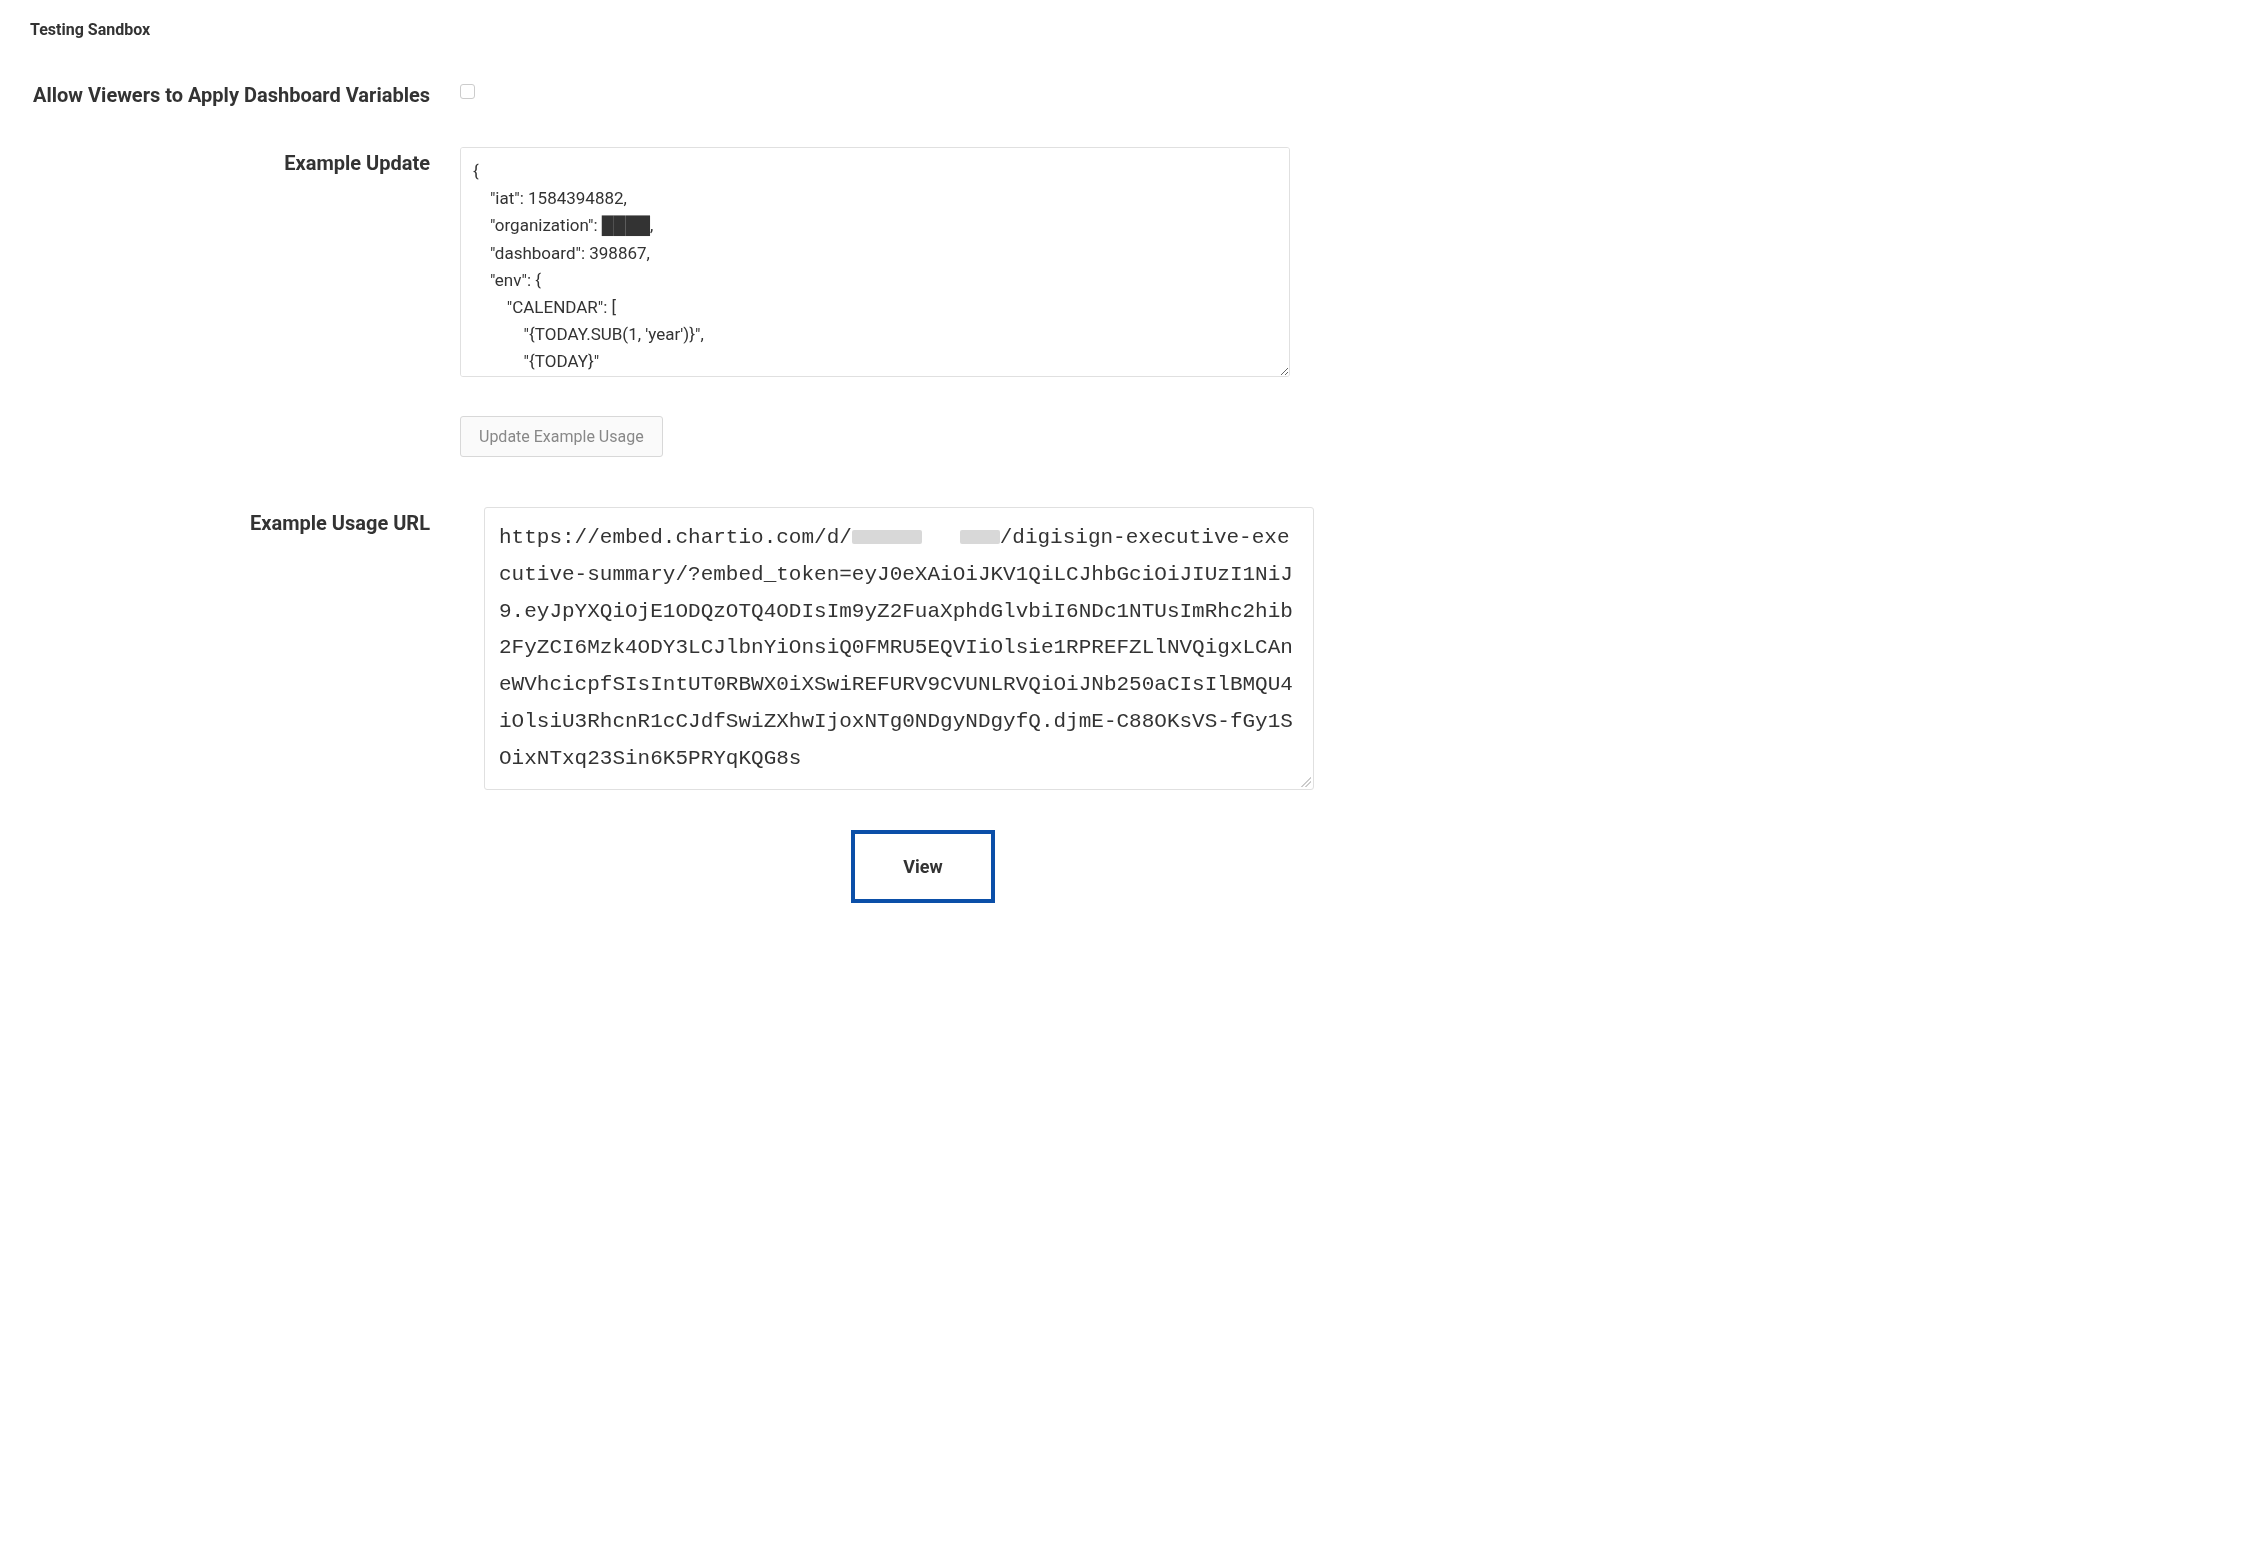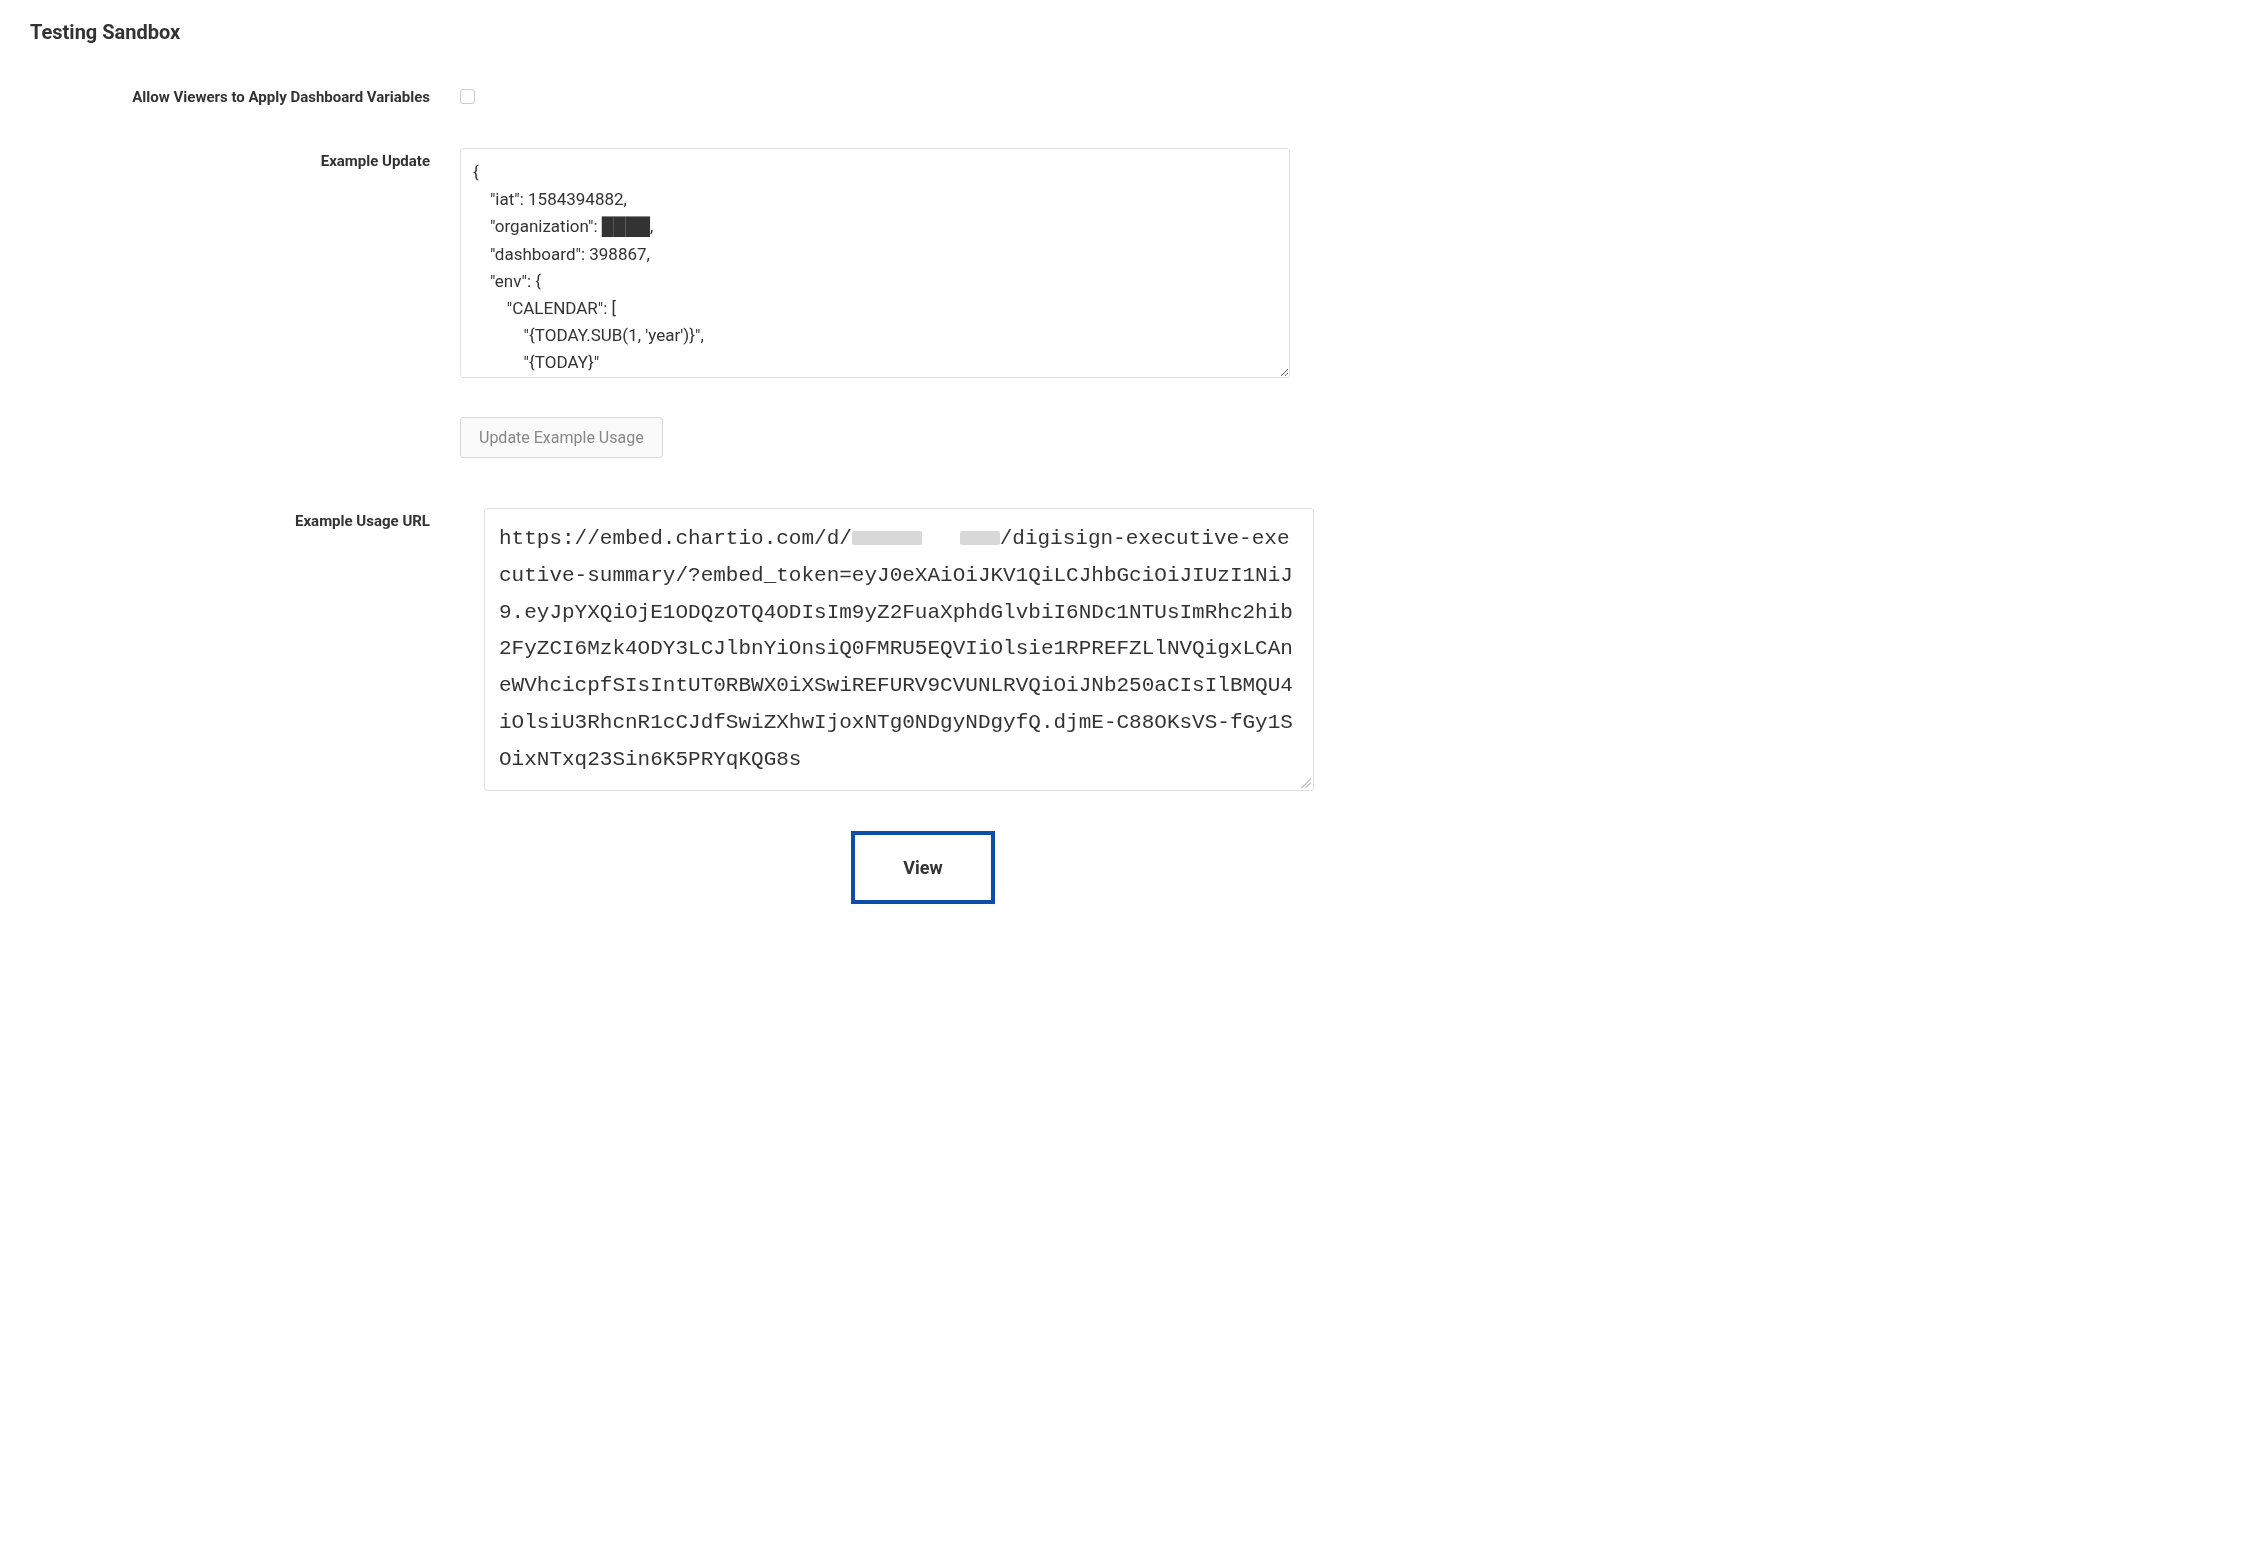--- a/index.html
+++ b/index.html
@@ -7,35 +7,35 @@
       margin: 0;
       padding: 0;
     }
     body {
       font-family: -apple-system, BlinkMacSystemFont, "Segoe UI", Roboto, "Helvetica Neue", Arial, sans-serif;
       background: #fff;
       color: #333;
       padding: 20px 30px;
     }
     .section-title {
-      font-size: 20px;
+      font-size: 16px;
       font-weight: 700;
       color: #333;
       margin-bottom: 40px;
     }
     .form-row {
       display: flex;
       align-items: flex-start;
       margin-bottom: 40px;
     }
     .form-label {
       width: 430px;
       text-align: right;
       padding-right: 30px;
-      font-size: 15px;
+      font-size: 20px;
       font-weight: 700;
       color: #333;
       padding-top: 4px;
     }
     .form-control {
       flex: 1;
       max-width: 830px;
     }
     .checkbox-control {
       padding-top: 5px;

